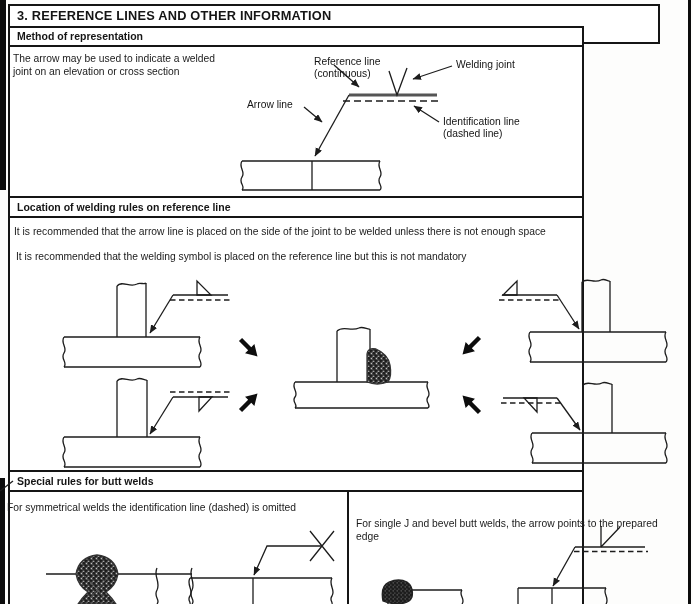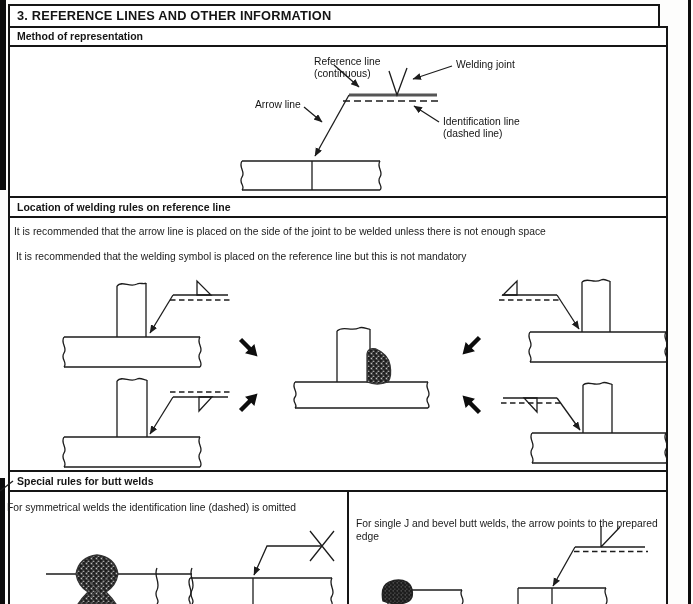--- a/index.html
+++ b/index.html
@@ -1,20 +1,20 @@
 <!DOCTYPE html>
 <html><head>
 <meta charset="utf-8">
 <style>
   html,body{margin:0;padding:0;background:#e8e8e8;}
   .page{
     position:relative;width:693px;height:604px;background:#fdfdfc;
     overflow:hidden;font-family:"Liberation Sans",sans-serif;color:#151515;
   }
-  .box{position:absolute;left:8px;width:660px;border:2px solid #151515;box-sizing:border-box;background:#fff;}
+  .box{position:absolute;left:8px;width:576px;border:2px solid #151515;box-sizing:border-box;background:#fff;}
   .hdr{font-weight:bold;font-size:10.5px;line-height:17px;padding-left:7px;white-space:nowrap;}
   .title-text{font-weight:bold;font-size:12.8px;line-height:20px;padding-left:7px;letter-spacing:.2px;white-space:nowrap;}
   .txt{position:absolute;font-size:10.3px;line-height:12.5px;color:#1a1a1a;}
   .lbl{position:absolute;font-size:10.3px;line-height:11.5px;color:#141414;white-space:nowrap;}
   .scanbar{position:absolute;background:#0c0c0c;}
   .divider-v{position:absolute;background:#151515;}
   svg.diagram-layer{position:absolute;left:0;top:0;pointer-events:none;}
 </style>
 </head>
 <body>
@@ -167,27 +167,31 @@
       <path d="M518,588 L518,604"></path>
       <path d="M606,588 C602,593 610,598 606,604"></path>
       <path d="M552,588 L552,604"></path>
       <path d="M575,547 L645,547" stroke-width="1.6"></path>
       <path d="M574,551.5 L648,551.5" stroke-dasharray="5.5,3.5"></path>
       <path d="M601,547 L601,526 M601,547 L620,527"></path>
       <path d="M575,547 L553,586" marker-end="url(#ah)"></path>
     </g>
   </svg>
 
+  <div class="txt" style="left:13px;top:53px;width:250px;">
+    <span style="display:block;">The arrow may be used to indicate a welded</span>
+    <span style="display:block;">joint on an elevation or cross section</span>
+  </div>
 
   <div class="lbl" style="left:281px;top:56px;margin-left:33px;">
     <span style="display:block;">Reference line</span>
     <span style="display:block;">(continuous)</span>
   </div>
   <div class="lbl" style="left:456px;top:59px;">Welding joint</div>
-  <div class="lbl" style="left:247px;top:99px;margin-left:8px;">Arrow line</div>
+  <div class="lbl" style="left:247px;top:99px;">Arrow line</div>
   <div class="lbl" style="left:443px;top:116px;">
     <span style="display:block;">Identification line</span>
     <span style="display:block;">(dashed line)</span>
   </div>
 
   <div class="txt" style="left:14px;top:226px;width:655px;white-space:nowrap;">It is recommended that the arrow line is placed on the side of the joint to be welded unless there is not enough space</div>
   <div class="txt" style="left:16px;top:251px;width:655px;white-space:nowrap;">It is recommended that the welding symbol is placed on the reference line but this is not mandatory</div>
 
   <div class="txt" style="left:7px;top:502px;width:330px;">For symmetrical welds the identification line (dashed) is omitted</div>
   <div class="txt" style="left:356px;top:502px;width:322px;margin-top:16px;">

